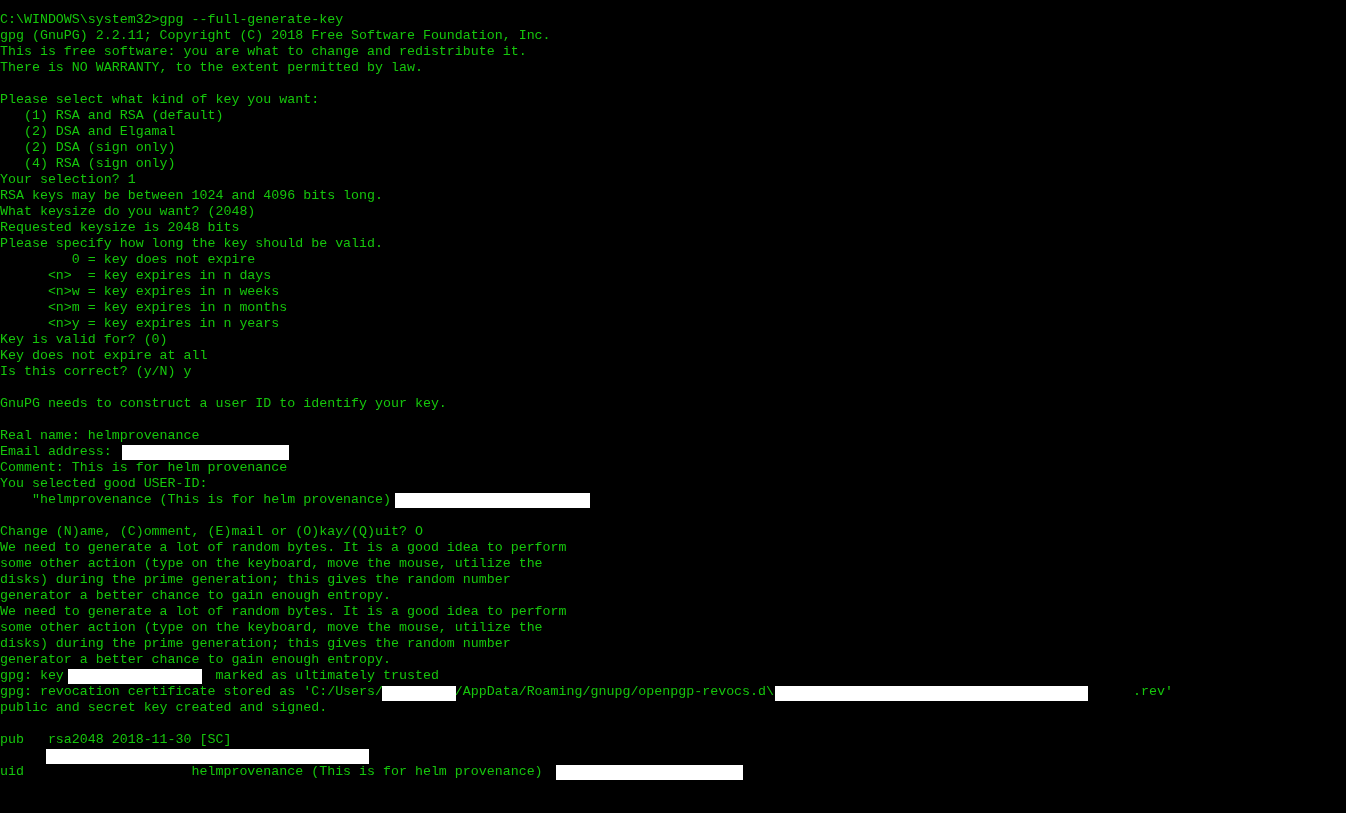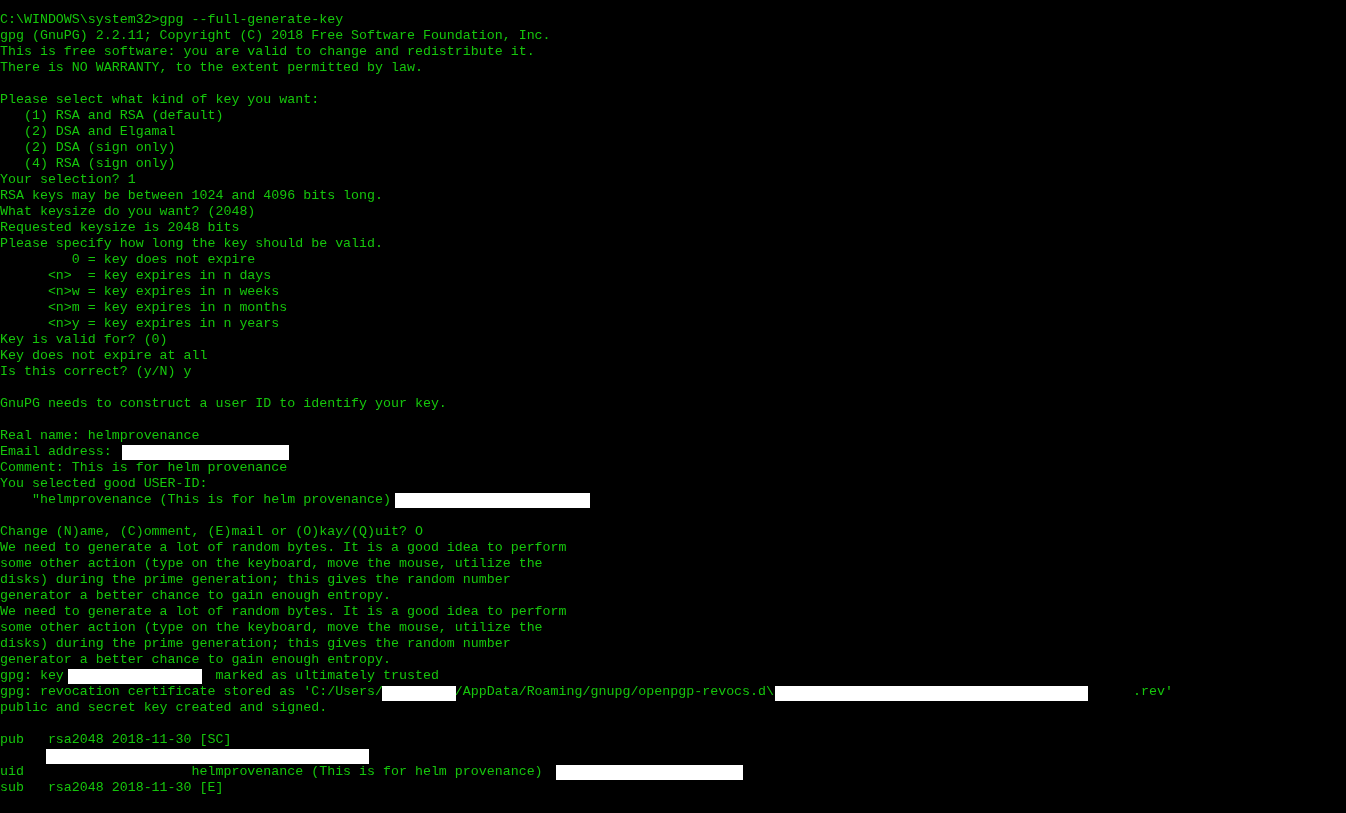--- a/index.html
+++ b/index.html
@@ -55,21 +55,21 @@
     background: #000000;
   }
 </style>
 </head>
 <body>
 
 <div id="terminal">
   <div id="console-output">
       <div class="line">C:\WINDOWS\system32&gt;gpg --full-generate-key</div>
       <div class="line">gpg (GnuPG) 2.2.11; Copyright (C) 2018 Free Software Foundation, Inc.</div>
-      <div class="line">This is free software: you are valid to change and redistribute it.</div>
+      <div class="line">This is free software: you are what to change and redistribute it.</div>
       <div class="line">There is NO WARRANTY, to the extent permitted by law.</div>
       <div class="line blank"></div>
       <div class="line">Please select what kind of key you want:</div>
       <div class="line">   (1) RSA and RSA (default)</div>
       <div class="line">   (2) DSA and Elgamal</div>
       <div class="line">   (2) DSA (sign only)</div>
       <div class="line">   (4) RSA (sign only)</div>
       <div class="line">Your selection? 1</div>
       <div class="line">RSA keys may be between 1024 and 4096 bits long.</div>
       <div class="line">What keysize do you want? (2048)</div>
@@ -101,21 +101,20 @@
       <div class="line">some other action (type on the keyboard, move the mouse, utilize the</div>
       <div class="line">disks) during the prime generation; this gives the random number</div>
       <div class="line">generator a better chance to gain enough entropy.</div>
       <div class="line">gpg: key                   marked as ultimately trusted</div>
       <div class="line">gpg: revocation certificate stored as 'C:/Users/         /AppData/Roaming/gnupg/openpgp-revocs.d\                                             .rev'</div>
       <div class="line">public and secret key created and signed.</div>
       <div class="line blank"></div>
       <div class="line">pub   rsa2048 2018-11-30 [SC]</div>
       <div class="line blank">      </div>
       <div class="line">uid                     helmprovenance (This is for helm provenance) </div>
-      <div class="line">sub   rsa2048 2018-11-30 [E]</div>
     </div>
   <div id="redaction-layer">
       <div class="redaction" style="left: 122px; top: 445px; width: 167px; height: 15px; background: rgb(255, 255, 255);"></div>
       <div class="redaction" style="left: 395px; top: 493px; width: 195px; height: 15px; background: rgb(255, 255, 255);"></div>
       <div class="redaction" style="left: 68px; top: 669px; width: 134px; height: 15px; background: rgb(255, 255, 255);"></div>
       <div class="redaction" style="left: 382px; top: 686px; width: 74px; height: 15px; background: rgb(255, 255, 255);"></div>
       <div class="redaction" style="left: 775px; top: 686px; width: 313px; height: 15px; background: rgb(255, 255, 255);"></div>
       <div class="redaction" style="left: 46px; top: 749px; width: 323px; height: 15px; background: rgb(255, 255, 255);"></div>
       <div class="redaction" style="left: 556px; top: 765px; width: 187px; height: 15px; background: rgb(255, 255, 255);"></div>
     </div>

